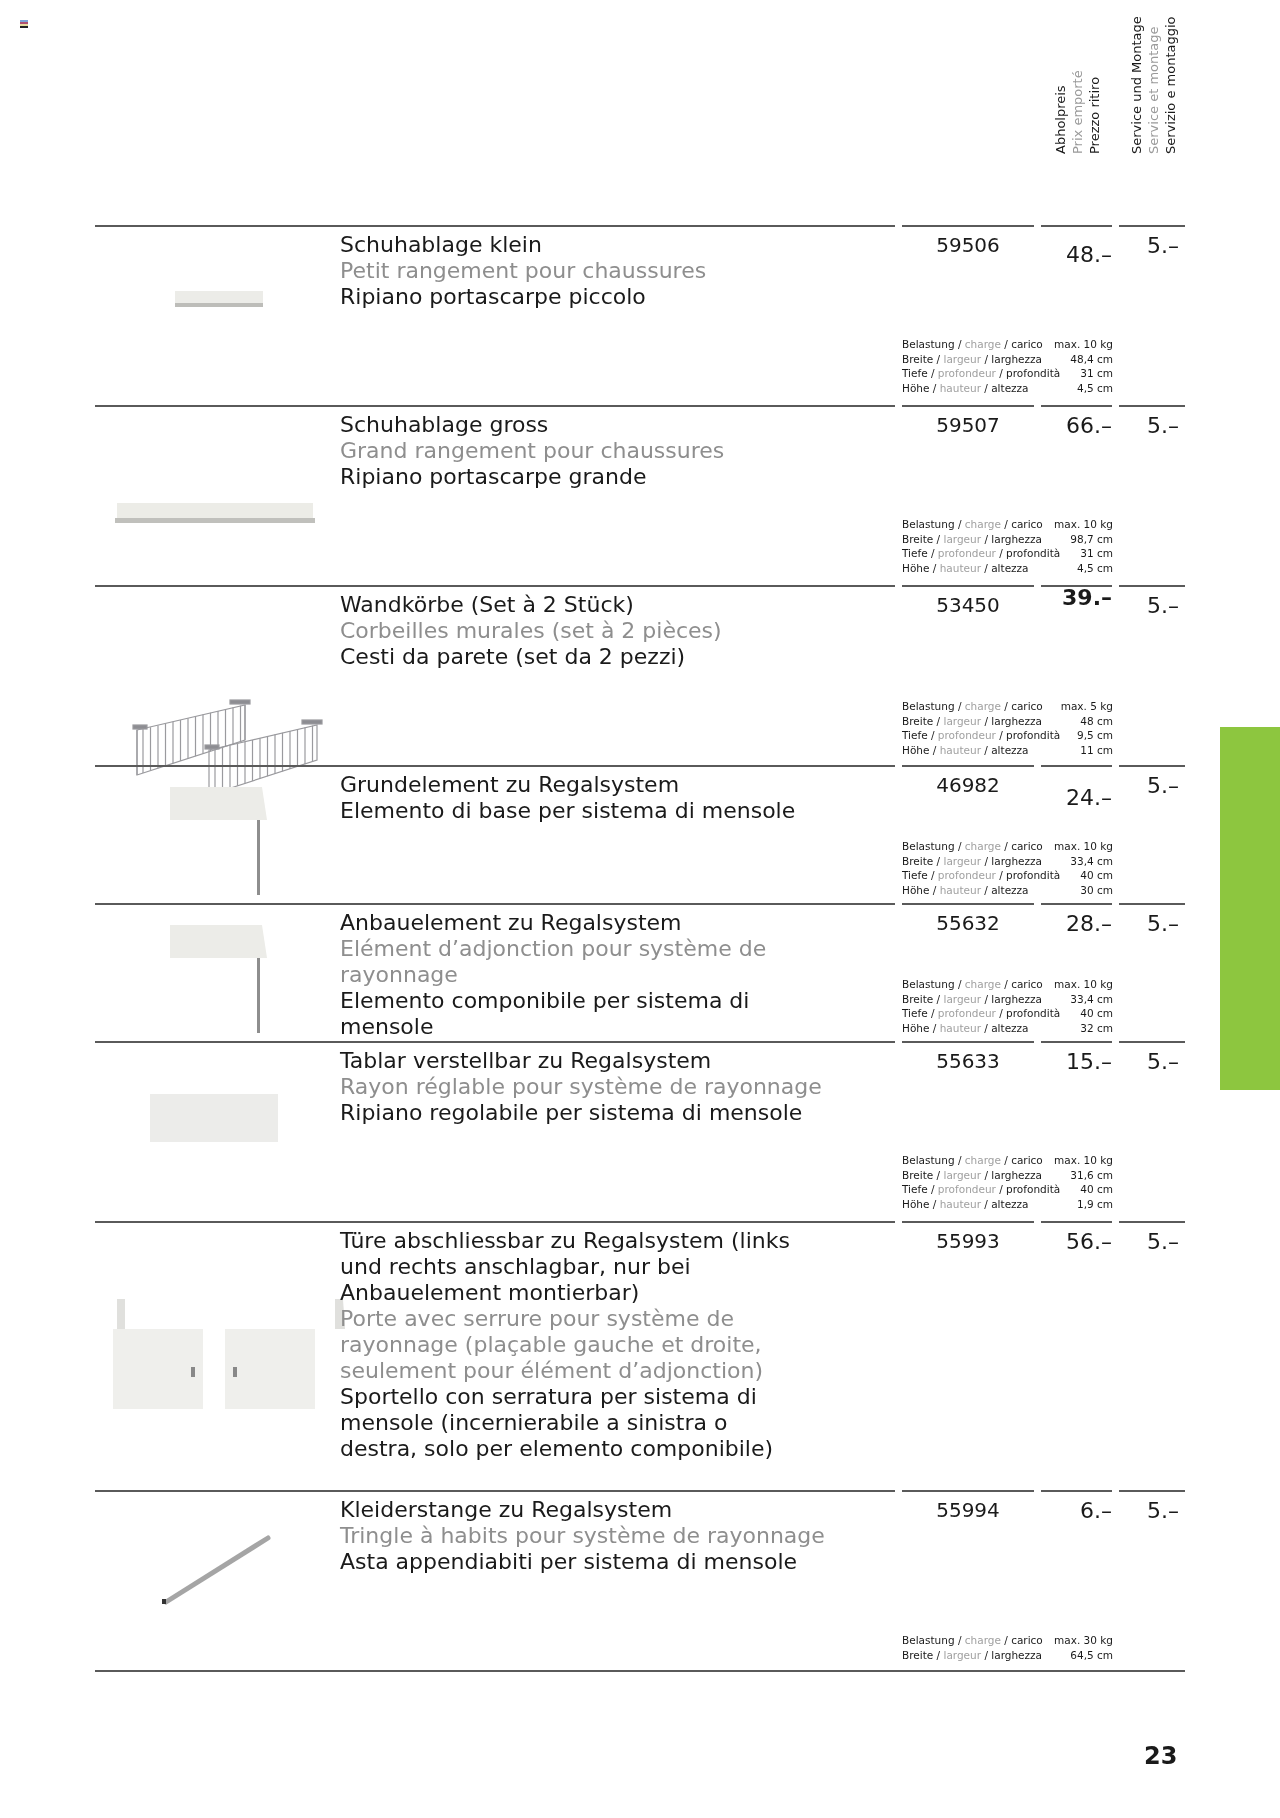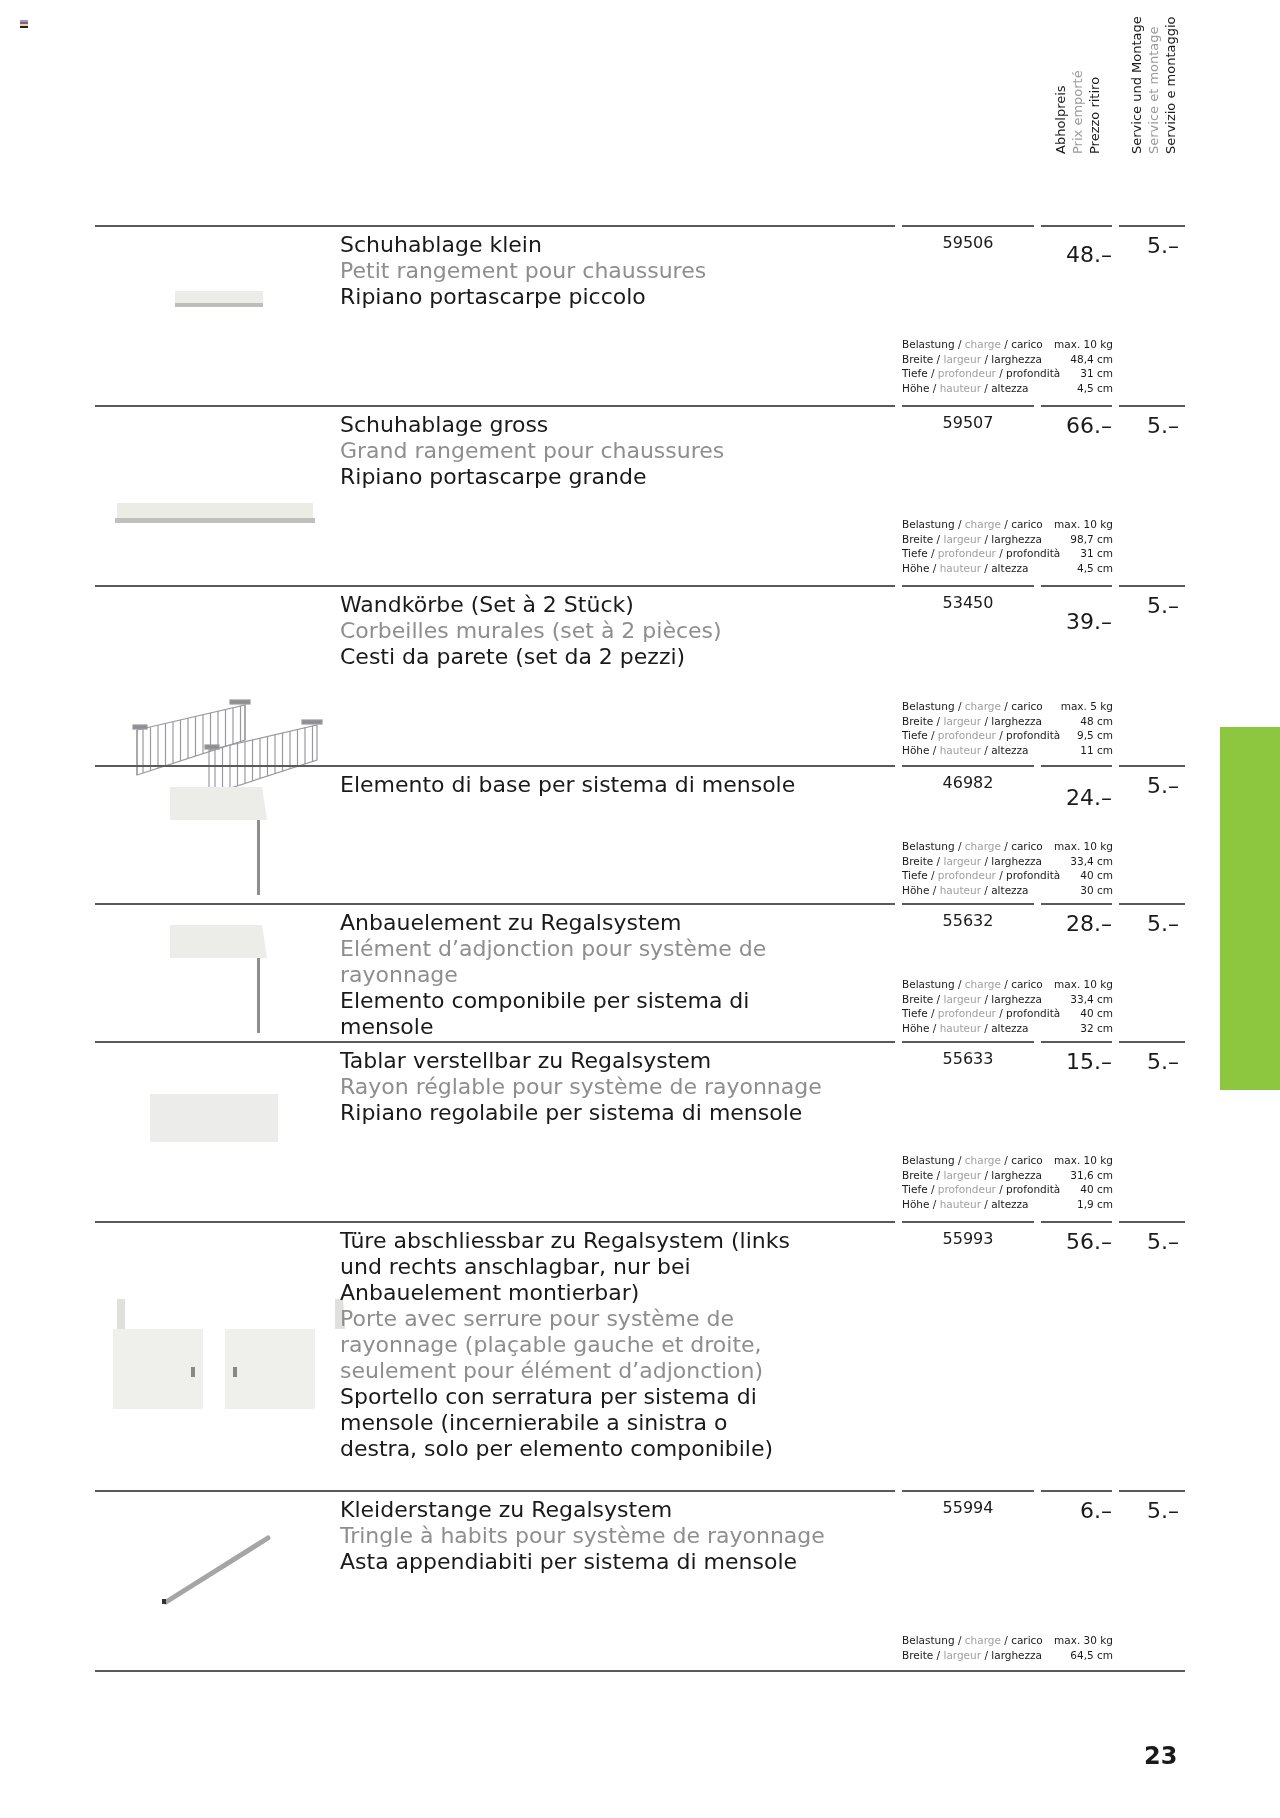--- a/index.html
+++ b/index.html
@@ -7,21 +7,21 @@
   .flag{position:absolute;left:20px;top:20px;width:8px;height:8px;}
   .flag span{display:block;height:2px;}
   .colhead{position:absolute;top:14px;height:140px;writing-mode:vertical-rl;transform:rotate(180deg);font-size:13px;line-height:17px;white-space:nowrap;}
   .colhead div{display:block;}
   .fr{color:#9a9a9a;}
   .rule{position:absolute;height:1.5px;background:#5a5a5a;}
   .row{position:absolute;left:0;width:1280px;}
   .img{position:absolute;}
   .names{position:absolute;left:340px;font-size:22px;line-height:26px;width:500px;}
   .names .fr{color:#8e8e8e;}
-  .artnr{position:absolute;left:902px;width:132px;text-align:center;font-size:16px;}
+  .artnr{position:absolute;left:902px;width:132px;text-align:center;font-size:20px;}
   .price{position:absolute;left:1041px;width:71px;text-align:right;font-size:22px;}
   .svc{position:absolute;left:1119px;width:60px;text-align:right;font-size:22px;}
   .specs{position:absolute;left:902px;width:211px;font-size:10.5px;line-height:14.7px;}
   .spec-row{display:flex;justify-content:space-between;}
   .spec-row .lbl .fr{color:#a0a0a0;}
   .green-tab{position:absolute;left:1220px;top:727px;width:60px;height:363px;background:#8dc63f;}
   .pageno{position:absolute;left:1144px;top:1742px;font-size:24px;font-weight:bold;}
 </style>
 </head>
 <body>
@@ -164,21 +164,21 @@
             <rect x="38" y="40" width="14" height="4" fill="#8d8d92"></rect>
             <rect x="135" y="15" width="20" height="4" fill="#8d8d92"></rect>
           </g>
         </svg></div>
     <div class="names" style="top:7px;">
       <div class="de">Wandkörbe (Set à 2 Stück)</div>
       <div class="fr">Corbeilles murales (set à 2 pièces)</div>
       <div class="it">Cesti da parete (set da 2 pezzi)</div>
     </div>
     <div class="artnr" style="top:8px;">53450</div>
-    <div class="price" style="top:24px;">39.–</div>
+    <div class="price" style="top:0;font-weight:bold;">39.–</div>
     <div class="svc" style="top:8px;">5.–</div>
     <div class="specs" style="top: 114px;">
         <div class="spec-row">
           <span class="lbl">Belastung / <span class="fr">charge</span> / carico</span>
           <span>max. 5 kg</span>
         </div>
         <div class="spec-row">
           <span class="lbl">Breite / <span class="fr">largeur</span> / larghezza</span>
           <span>48 cm</span>
         </div>
@@ -195,20 +195,21 @@
     <div class="row" style="top: 765px;">
     <div class="rule" style="left:95px;top:0;width:800px;"></div>
     <div class="rule" style="left:902px;top:0;width:132px;"></div>
     <div class="rule" style="left:1041px;top:0;width:71px;"></div>
     <div class="rule" style="left:1119px;top:0;width:66px;"></div>
     <div class="img" style="left: 150px; top: 10px;"><svg width="200" height="120">
           <polygon points="20,12 112,12 117,45 20,45" fill="#ecece8"></polygon>
           <rect x="107" y="45" width="3" height="78" fill="#8e8e8e"></rect>
         </svg></div>
     <div class="names" style="top:7px;">
+      <div class="de">Grundelement zu Regalsystem</div>
       <div class="it">Elemento di base per sistema di mensole</div>
     </div>
     <div class="artnr" style="top:8px;">46982</div>
     <div class="price" style="top:8px;margin-top:12px;">24.–</div>
     <div class="svc" style="top:8px;">5.–</div>
     <div class="specs" style="top: 74px;">
         <div class="spec-row">
           <span class="lbl">Belastung / <span class="fr">charge</span> / carico</span>
           <span>max. 10 kg</span>
         </div>

